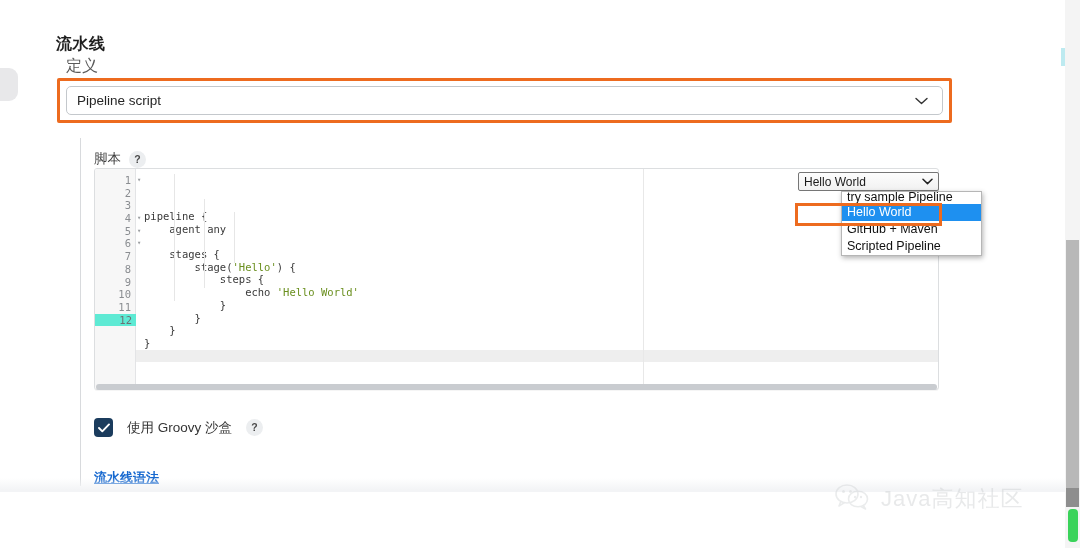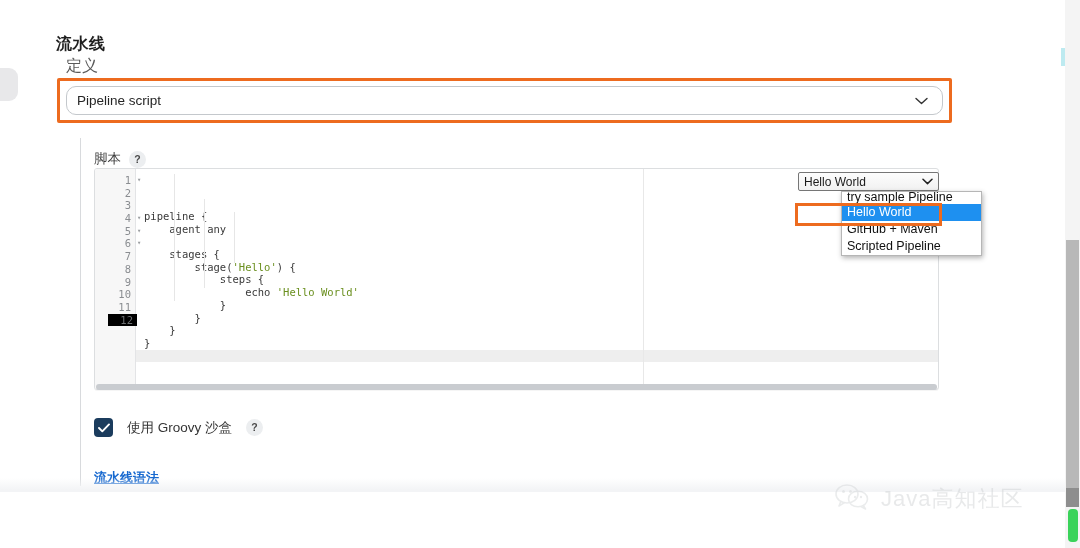--- a/index.html
+++ b/index.html
@@ -65,21 +65,21 @@
 
   
   #definition-select {
     position: absolute;
     left: 66px;
     top: 86px;
     width: 877px;
     height: 29px;
     background: #ffffff;
     border: 1px solid #c4c8cc;
-    border-radius: 10px;
+    border-radius: 5px;
     display: flex;
     align-items: center;
     padding: 0 10px;
     font-size: 13.5px;
     color: #262626;
   }
   #definition-select .val { flex: 1; }
   #definition-select .chev {
     width: 14px; height: 14px;
     display: flex; align-items: center; justify-content: center;
@@ -170,24 +170,24 @@
   .gln .fold {
     position: absolute;
     right: -8px;
     width: 8px;
     text-align: center;
     font-size: 7px;
     color: #9b9ea1;
     line-height: 12.7px;
   }
   .gln.active {
-    background: #000000;
+    background: #5eead4;
     color: #6d7073;
-    width: 29px;
-    margin-left: 13px;
+    width: 41px;
+    margin-left: 0;
   }
 
   #code-area {
     flex: 1;
     position: relative;
     padding-top: 5px;
     font-family: "DejaVu Sans Mono", "Liberation Mono", monospace;
     font-size: 10.5px;
     color: #3a3a3a;
     white-space: pre;

